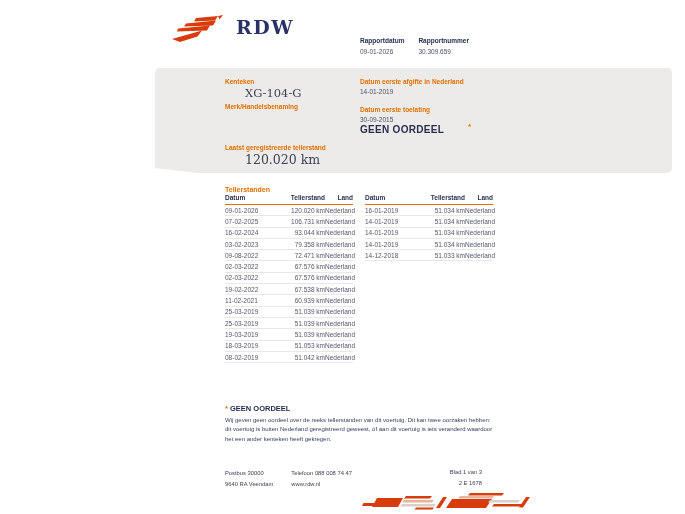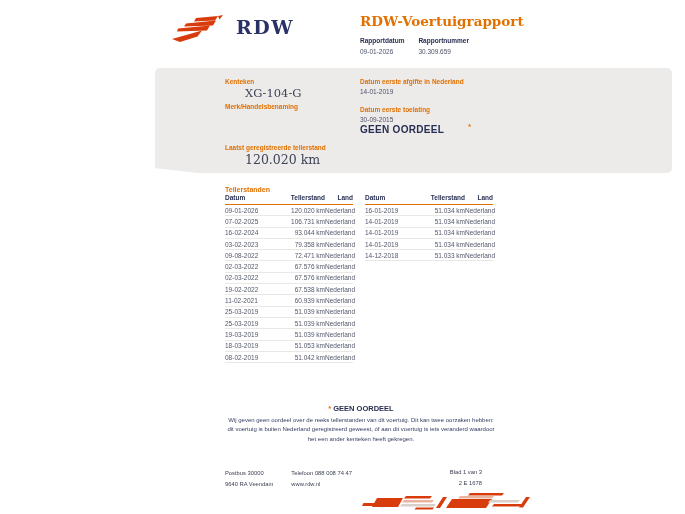--- a/index.html
+++ b/index.html
@@ -63,21 +63,20 @@
         <polygon points="24,3 46,1 43,5.5 22,6.5"></polygon>
         <polygon points="14,8.5 44,5.5 41,10.5 12,11.5"></polygon>
         <polygon points="6,13.5 38,10.5 35,15.5 5,16.5"></polygon>
         <polygon points="0,24 30,15.5 25.5,21.5 8,27"></polygon>
         <polygon points="46,1 51,0 47.5,4.5"></polygon>
       </g>
     </svg>
   </div>
   <div class="abs wordmark" style="left:236px; top:16px;">RDW</div>
 
-  <div class="abs doc-title" style="left:360px; top:13px;">RDW-Voertuigrapport</div>
 
   <div class="abs hmeta" style="left:360px; top:37px;">
     <div>
       <div class="lbl">Rapportdatum</div>
       <div class="val">09-01-2026</div>
     </div>
     <div>
       <div class="lbl">Rapportnummer</div>
       <div class="val">30.309.659</div>
     </div>
@@ -233,21 +232,21 @@
         </div>
 
         <div class="trow">
           <span>14-12-2018</span>
           <span>51.033 km</span>
           <span>Nederland</span>
         </div>
       </div>
   </div>
 
-  <div class="abs" style="left:225px; top:404px;text-align:center;">
+  <div class="abs" style="left:225px; top:404px;">
     <div class="fn-head"><span class="star">*</span> <span>GEEN OORDEEL</span></div>
     <div class="fn-text">Wij geven geen oordeel over de reeks tellerstanden van dit voertuig. Dit kan twee oorzaken hebben: dit voertuig is buiten Nederland geregistreerd geweest, óf aan dit voertuig is iets veranderd waardoor het een ander kenteken heeft gekregen.</div>
   </div>
 
   <div class="abs footer" style="left:225px; top:468px;">
     <div>
       <div>Postbus 30000</div>
       <div>9640 RA Veendam</div>
     </div>
     <div>

